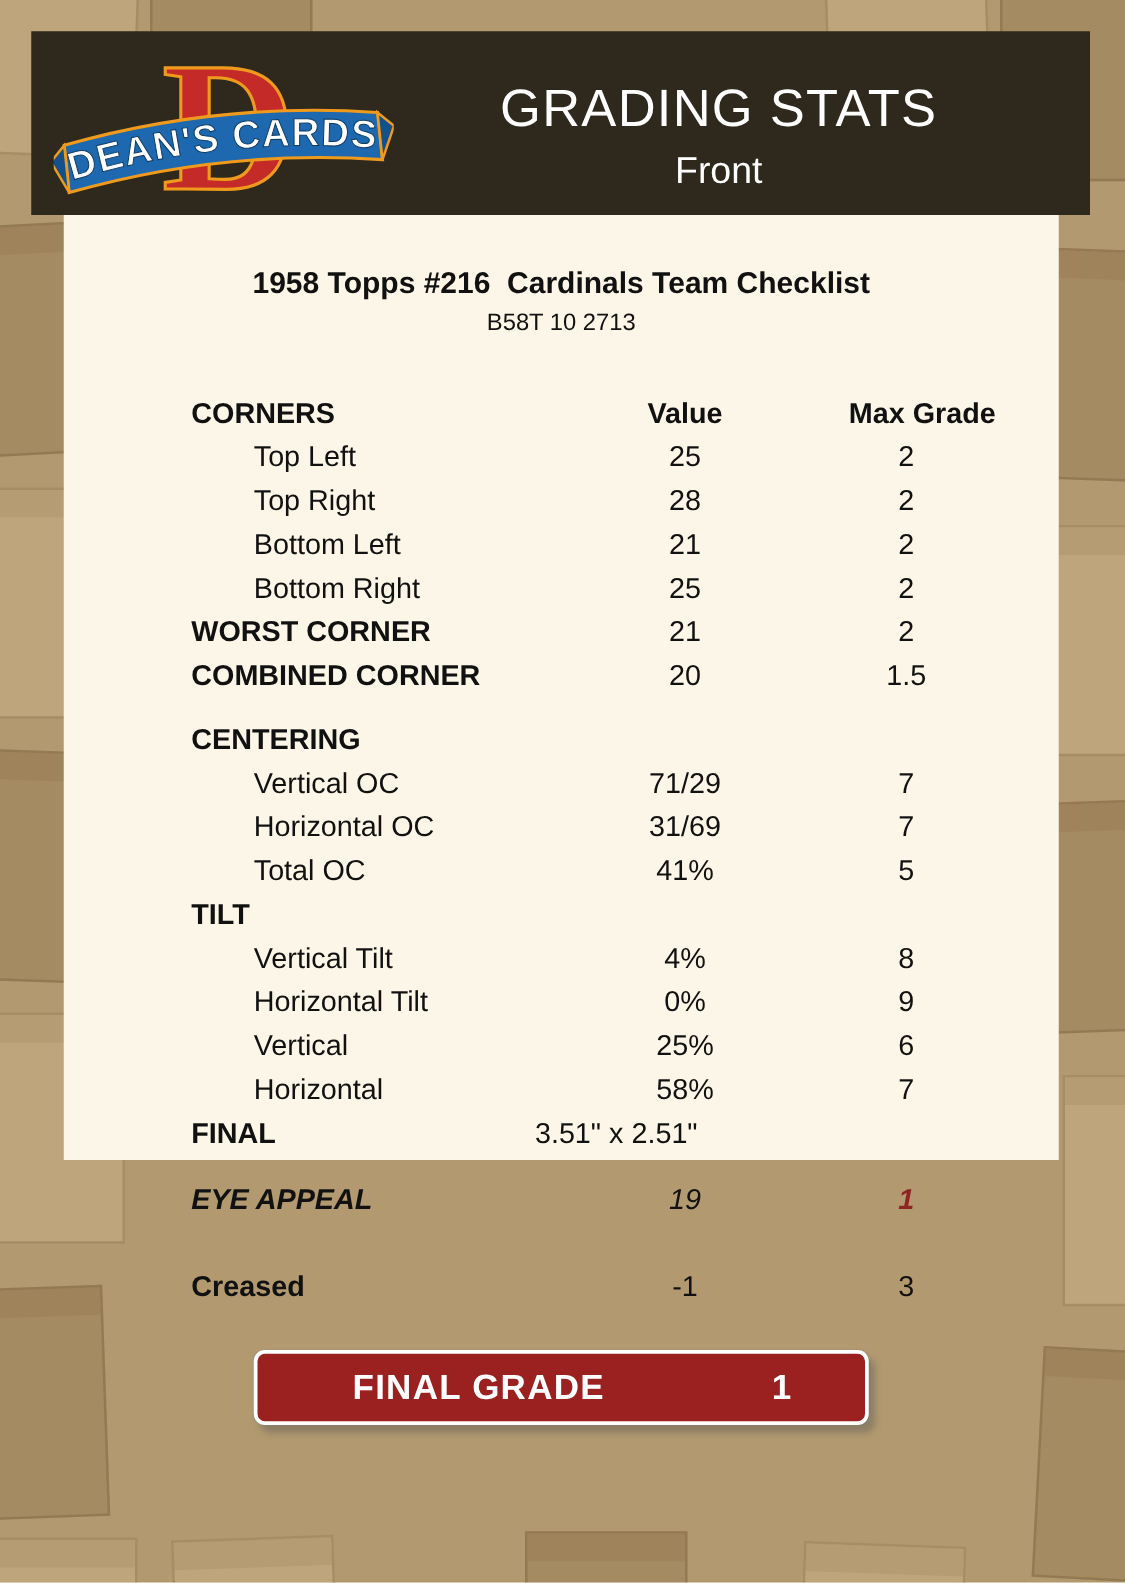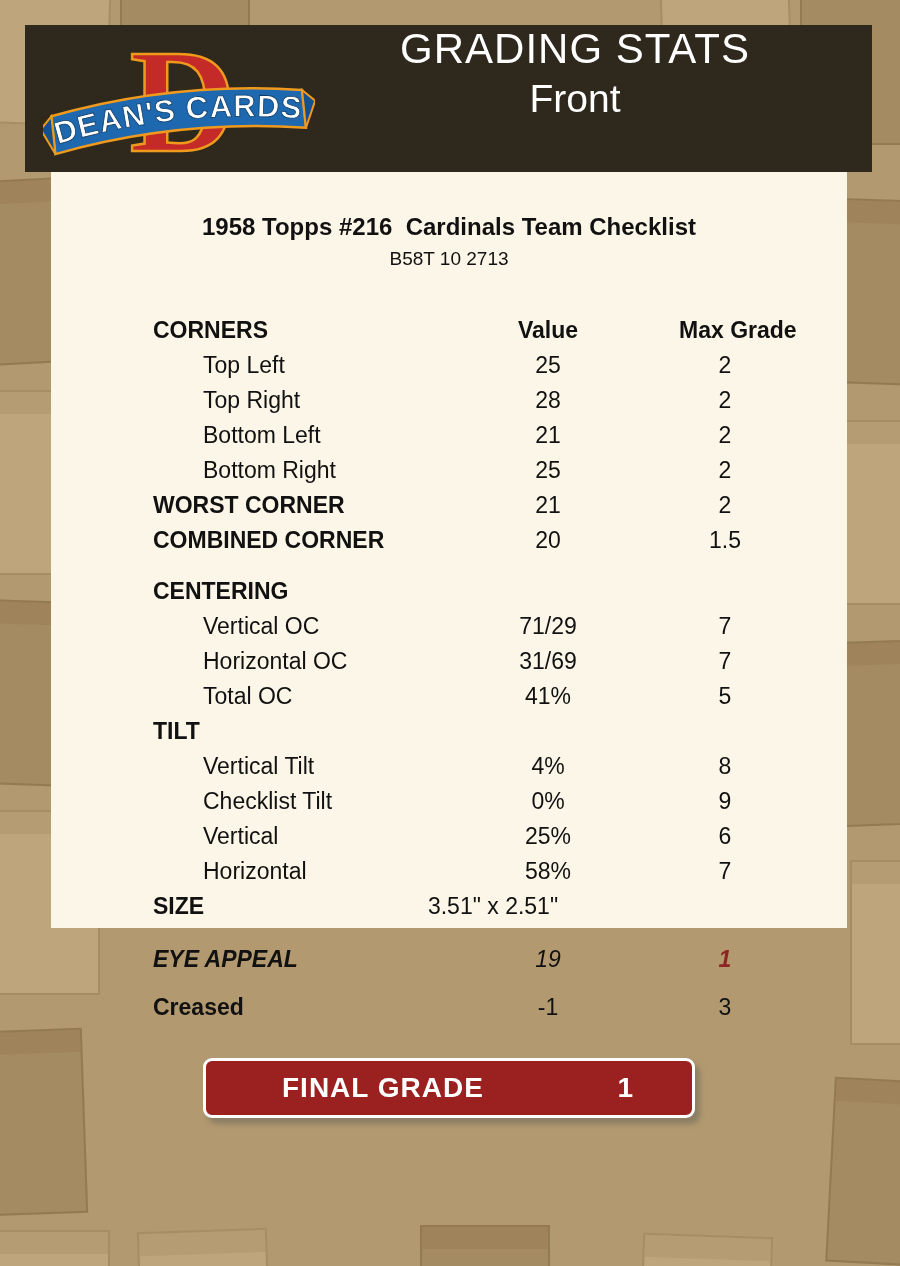--- a/index.html
+++ b/index.html
@@ -26,23 +26,23 @@
     border:2px solid rgba(104,80,44,0.28);
     box-shadow:inset 0 22px 0 rgba(104,80,44,0.10);
   }
   .bgcard.dark{background:rgba(120,92,52,0.22);}
 
   .header{
     position:absolute;left:25px;top:25px;width:847px;height:147px;
     background:var(--header-bg);
   }
   .logo{position:absolute;left:18px;top:4px;width:272px;height:140px;}
-  .header-titles{position:absolute;left:300px;top:0;width:500px;text-align:center;color:#ffffff;}
+  .header-titles{position:absolute;left:300px;top:0;width:500px;text-align:center;padding-top:38px;color:#ffffff;}
   .header-title{font-size:42px;line-height:48px;font-weight:400;letter-spacing:1px;}
-  .header-subtitle{font-size:39px;line-height:36px;font-weight:400;margin-top:8px;}
+  .header-subtitle{font-size:30px;line-height:36px;font-weight:400;margin-top:8px;}
 
   .panel{
     position:absolute;left:51px;top:172px;width:796px;height:756px;
     background:var(--panel-bg);padding-top:40px;
   }
   .card-title{font-size:24px;font-weight:bold;line-height:30px;text-align:center;white-space:pre-wrap;}
   .card-id{font-size:19px;line-height:34px;text-align:center;}
 
   .stats-table{margin-top:37px;font-size:23px;}
   .trow{
@@ -54,21 +54,21 @@
   .c-label{text-align:left;white-space:pre;}
   .c-value,.c-max{text-align:center;white-space:pre;}
   .t-header .c-label,.t-header .c-value,.t-header .c-max{font-weight:bold;}
   .t-item .c-label{padding-left:50px;}
   .t-bold .c-label,.t-section .c-label,.t-size .c-label,
   .t-eye .c-label,.t-creased .c-label{font-weight:bold;}
   .t-size .c-value{position:relative;left:-55px;}
   .t-eye .c-max{font-weight:bold;color:var(--eye-appeal-red);}
   .gap-16{margin-top:16px;}
   .gap-18{margin-top:18px;font-style:italic;}
-  .gap-17{margin-top:13px;}
+  .gap-17{margin-top:35px;}
 
   .final-grade{
     margin:33px auto 0 auto;width:492px;height:60px;
     background:var(--accent-red);
     border:3px solid #ffffff;border-radius:9px;
     box-shadow:5px 6px 5px rgba(110,104,92,0.55),0 0 1px #9a948a;
     display:flex;align-items:center;justify-content:space-between;
     padding:0 58px 0 76px;
     color:#ffffff;font-size:28px;font-weight:bold;letter-spacing:1px;
     cursor:default;
@@ -202,40 +202,40 @@
         <span class="c-max"></span>
       </div>
 
       <div class="trow t-item">
         <span class="c-label">Vertical Tilt</span>
         <span class="c-value">4%</span>
         <span class="c-max">8</span>
       </div>
 
       <div class="trow t-item">
-        <span class="c-label">Checklist Tilt</span>
+        <span class="c-label">Horizontal Tilt</span>
         <span class="c-value">0%</span>
         <span class="c-max">9</span>
       </div>
 
 
       <div class="trow t-item">
         <span class="c-label">Vertical</span>
         <span class="c-value">25%</span>
         <span class="c-max">6</span>
       </div>
 
       <div class="trow t-item">
         <span class="c-label">Horizontal</span>
         <span class="c-value">58%</span>
         <span class="c-max">7</span>
       </div>
 
       <div class="trow t-size">
-        <span class="c-label">SIZE</span>
+        <span class="c-label">FINAL</span>
         <span class="c-value">3.51" x 2.51"</span>
         <span class="c-max"></span>
       </div>
 
       <div class="trow t-eye gap-18">
         <span class="c-label">EYE APPEAL</span>
         <span class="c-value">19</span>
         <span class="c-max">1</span>
       </div>
 

